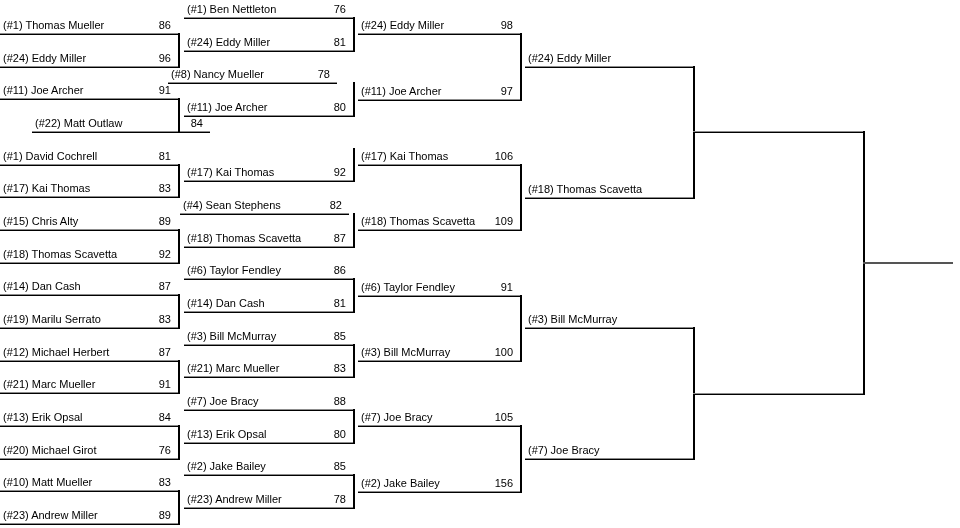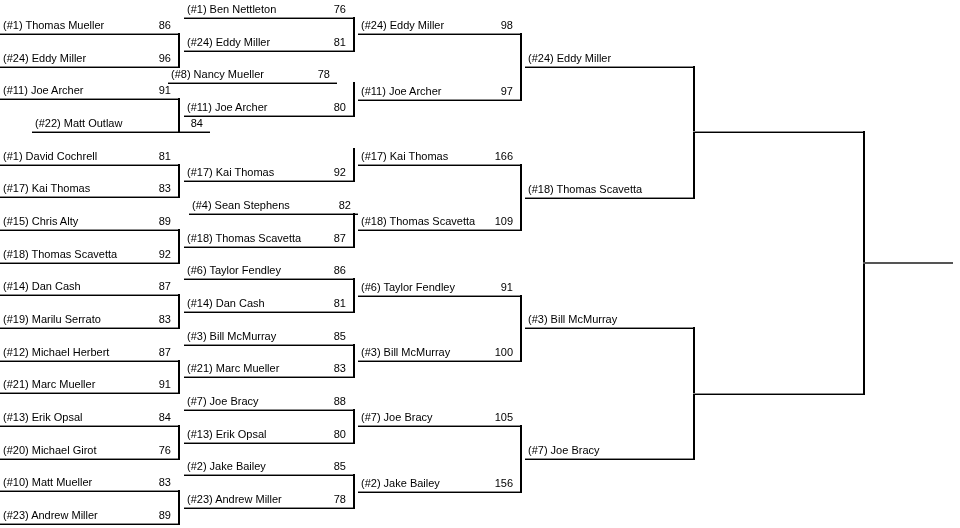--- a/index.html
+++ b/index.html
@@ -134,21 +134,21 @@
       <span class="sc">80</span>
       <div class="u"></div>
     </div>
     <div class="vc" style="left: 353px; top: 82.3334px; height: 34.6667px;"></div>
     <div class="entry" style="left: 184px; top: 162.333px; width: 169px;">
       <span class="nm">(#17) Kai Thomas</span>
       <span class="sc">92</span>
       <div class="u"></div>
     </div>
     <div class="vc" style="left: 353px; top: 147.667px; height: 34.6667px;"></div>
-    <div class="entry" style="left: 189px; top: 195px; width: 169px; text-align: right;">
+    <div class="entry" style="left: 180px; top: 195px; width: 169px; text-align: right;">
       <span class="nm">(#4) Sean Stephens</span>
       <span class="sc">82</span>
       <div class="u"></div>
     </div>
     <div class="entry" style="left: 184px; top: 227.667px; width: 169px;">
       <span class="nm">(#18) Thomas Scavetta</span>
       <span class="sc">87</span>
       <div class="u"></div>
     </div>
     <div class="vc" style="left: 353px; top: 213px; height: 34.6667px;"></div>
@@ -202,21 +202,21 @@
       <div class="u"></div>
     </div>
     <div class="entry" style="left: 358px; top: 80.6667px; width: 162px;">
       <span class="nm">(#11) Joe Archer</span>
       <span class="sc">97</span>
       <div class="u"></div>
     </div>
     <div class="vc" style="left: 520px; top: 33.3333px; height: 67.3334px;"></div>
     <div class="entry" style="left: 358px; top: 146px; width: 162px;">
       <span class="nm">(#17) Kai Thomas</span>
-      <span class="sc">166</span>
+      <span class="sc">106</span>
       <div class="u"></div>
     </div>
     <div class="entry" style="left: 358px; top: 211.334px; width: 162px;">
       <span class="nm">(#18) Thomas Scavetta</span>
       <span class="sc">109</span>
       <div class="u"></div>
     </div>
     <div class="vc" style="left: 520px; top: 164px; height: 67.3334px;"></div>
     <div class="entry" style="left: 358px; top: 276.667px; width: 162px;">
       <span class="nm">(#6) Taylor Fendley</span>

